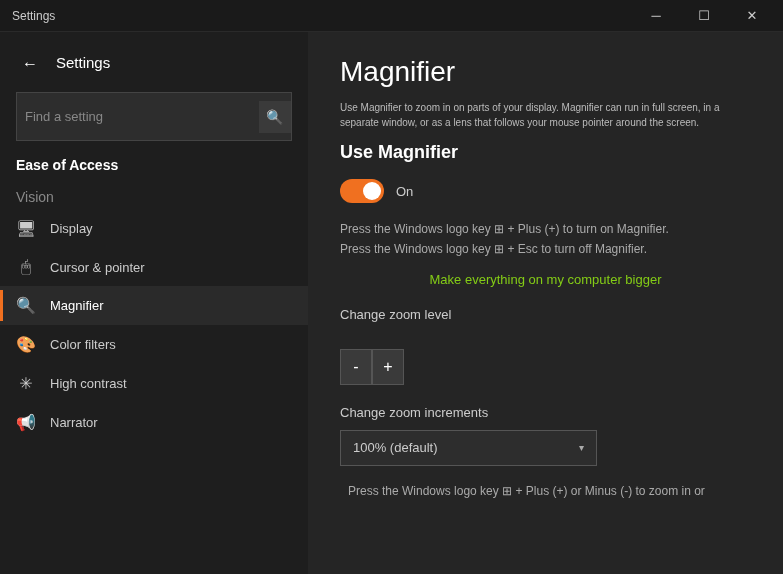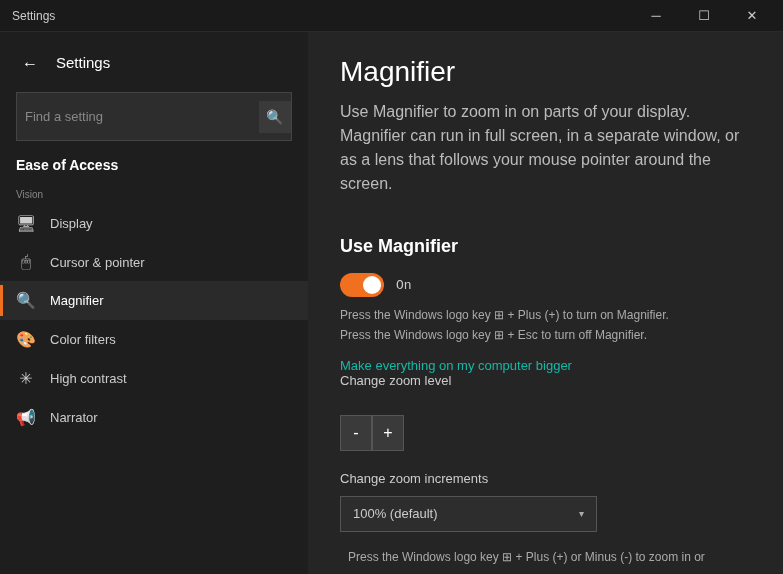--- a/index.html
+++ b/index.html
@@ -117,21 +117,21 @@
       font-size: 14px;
     }
     .ease-label {
       padding: 8px 16px 4px;
       font-size: 14px;
       font-weight: 600;
       color: #fff;
     }
     .section-label {
       padding: 12px 16px 4px;
-      font-size: 10px;
+      font-size: 14px;
       color: #888;
       text-transform: none;
     }
     .nav-item {
       display: flex;
       align-items: center;
       gap: 14px;
       padding: 10px 16px;
       cursor: pointer;
       color: #ccc;
@@ -169,37 +169,36 @@
     .content::-webkit-scrollbar-track { background: #333; }
     .content::-webkit-scrollbar-thumb { background: #555; }
 
     .page-title {
       font-size: 28px;
       font-weight: 300;
       color: #fff;
       margin-bottom: 12px;
     }
     .page-description {
-      font-size: 16px;
+      font-size: 10px;
       color: #bbb;
       line-height: 1.5;
-      margin-bottom: 40px;
+      margin-bottom: 12px;
     }
     .section-title {
       font-size: 18px;
       font-weight: 700;
       color: #fff;
       margin-bottom: 16px;
     }
     .toggle-row {
       display: flex;
       align-items: center;
       gap: 12px;
-      margin-bottom: 8px;
-      font-family: Liberation Mono, monospace;
+      margin-bottom: 16px;
     }
     .toggle-label {
       font-size: 13px;
       color: #ccc;
       display: block;
       margin-bottom: 8px;
     }
     
     .toggle-switch {
       width: 44px;
@@ -224,25 +223,27 @@
       font-size: 13px;
       color: #ccc;
     }
     .key-instructions {
       font-size: 12px;
       color: #aaa;
       line-height: 1.7;
       margin-bottom: 12px;
     }
     .link-text {
-      color: #14b8a6;
+      color: #84cc16;
       font-size: 13px;
       cursor: pointer;
       text-decoration: none;
       display: block;
+      margin-bottom: 20px;
+      text-align: center;
     }
     .zoom-label {
       font-size: 13px;
       color: #ccc;
       margin-bottom: 27px;
     }
     .zoom-controls {
       display: flex;
       align-items: center;
       gap: 0;

